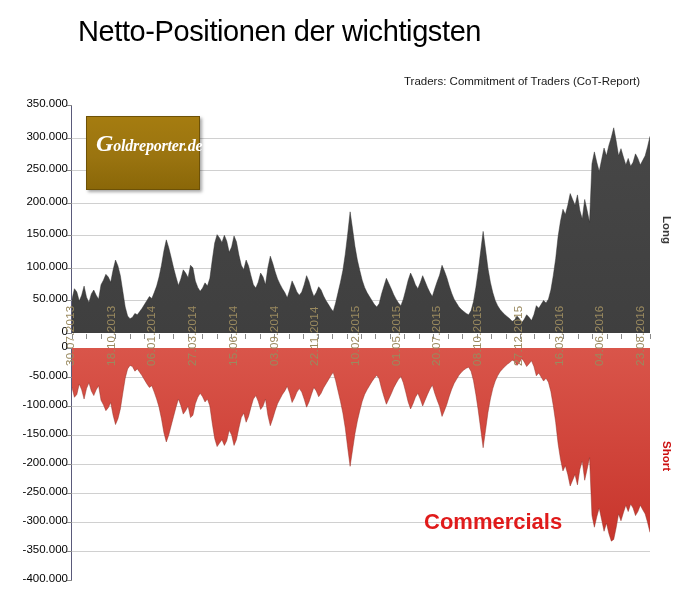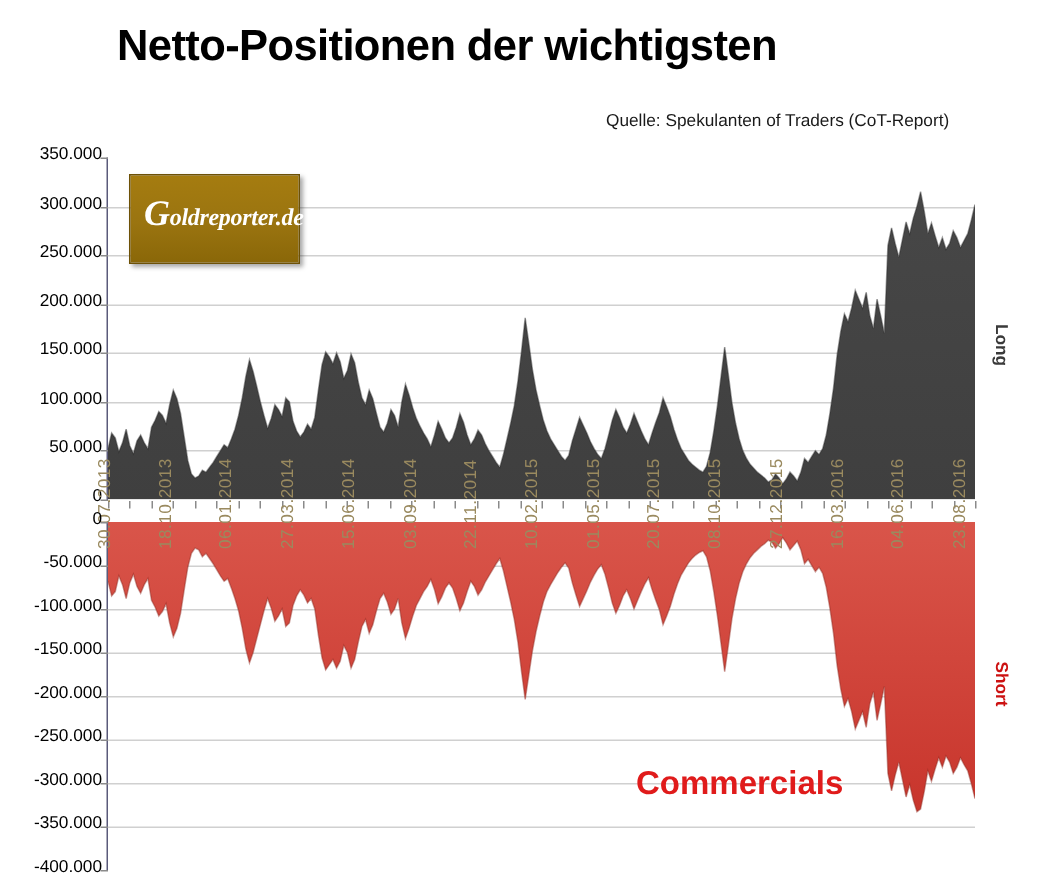--- a/index.html
+++ b/index.html
@@ -9,21 +9,21 @@
     font-family:"Liberation Sans", sans-serif;
     overflow:hidden;
     position:relative;
   }
   #root{position:absolute;left:0;top:0;width:693px;height:592px;}
 
   
   .header{position:absolute;left:0;top:0;width:693px;height:96px;}
   .title{
     position:absolute;left:78px;top:12px;width:560px;
-    font-size:29px;font-weight:bold;color:#000000;
+    font-size:29px;font-weight:normal;color:#000000;
     line-height:38px;letter-spacing:-0.4px;
   }
   .title-line{display:block;white-space:nowrap;}
   .subtitle{
     position:absolute;left:404px;top:75px;
     font-size:11.5px;color:#1a1a1a;white-space:nowrap;
   }
 
   
   .panel{position:absolute;}
@@ -68,21 +68,21 @@
     position:absolute;
     font-size:11.5px;font-weight:bold;
     white-space:nowrap;
     transform-origin:left top;
   }
   .side-long{left:673px;top:216px;color:#3a3a3a;transform:rotate(90deg);}
   .side-short{left:673px;top:441px;color:#cc1111;transform:rotate(90deg);}
 
   
   .logo{
-    position:absolute;left:86px;top:116px;width:114px;height:60px;
+    position:absolute;left:86px;top:116px;width:114px;height:74px;
     background:linear-gradient(180deg,#a57c10 0%,#9a7410 55%,#8a6708 100%);
     border:1px solid #6d5106;
     box-shadow:2px 2px 3px rgba(0,0,0,0.35);
     box-sizing:border-box;
   }
   .logo-text{
     position:absolute;left:9px;top:20px;
     font-family:"Liberation Serif", serif;
     font-style:italic;font-weight:bold;
     font-size:16px;color:#ffffff;
@@ -92,21 +92,21 @@
 </style>
 </head>
 <body>
 
 <div id="root">
 
   <div class="header">
     <div class="title">
       <span class="title-line">Netto-Positionen der wichtigsten</span>
     </div>
-    <div class="subtitle">Quelle: Spekulanten of Traders (CoT-Report)</div>
+    <div class="subtitle">Traders: Commitment of Traders (CoT-Report)</div>
   </div>
 
   <div class="panel" id="panel-top" style="left:0;top:96px;width:693px;height:248px;">
     <div class="plot" id="plot-top" style="left:72px;top:9px;width:578px;height:228px;">
         <div class="gridline" style="top: 33px;"></div>
         <div class="gridline" style="top: 65px;"></div>
         <div class="gridline" style="top: 98px;"></div>
         <div class="gridline" style="top: 130px;"></div>
         <div class="gridline" style="top: 163px;"></div>
         <div class="gridline" style="top: 195px;"></div>

